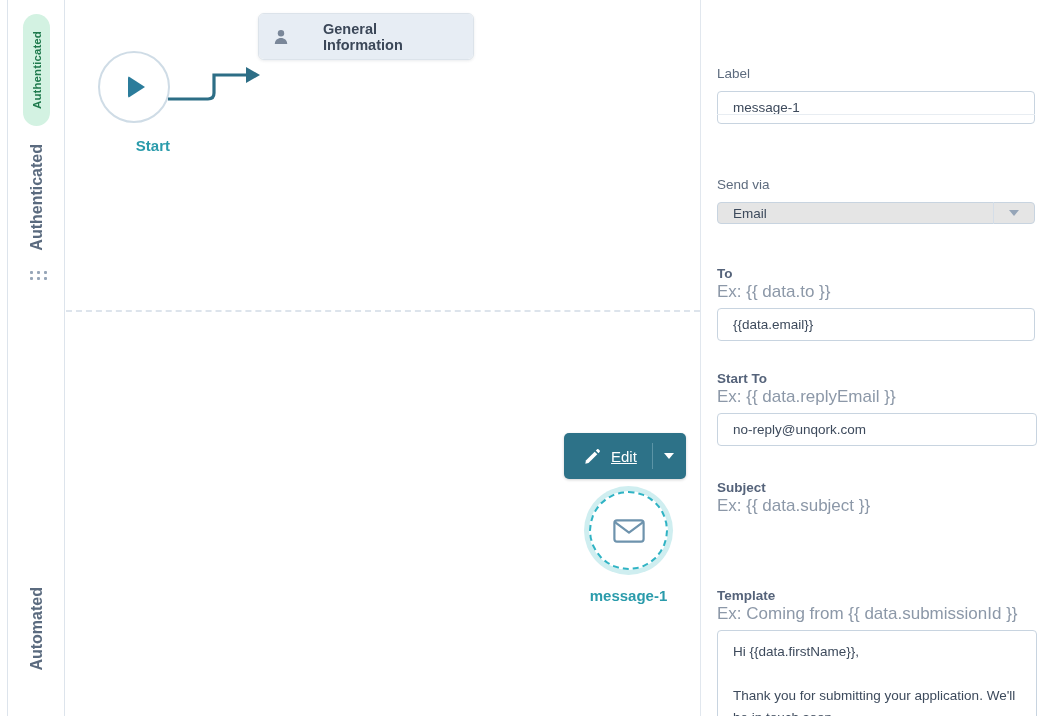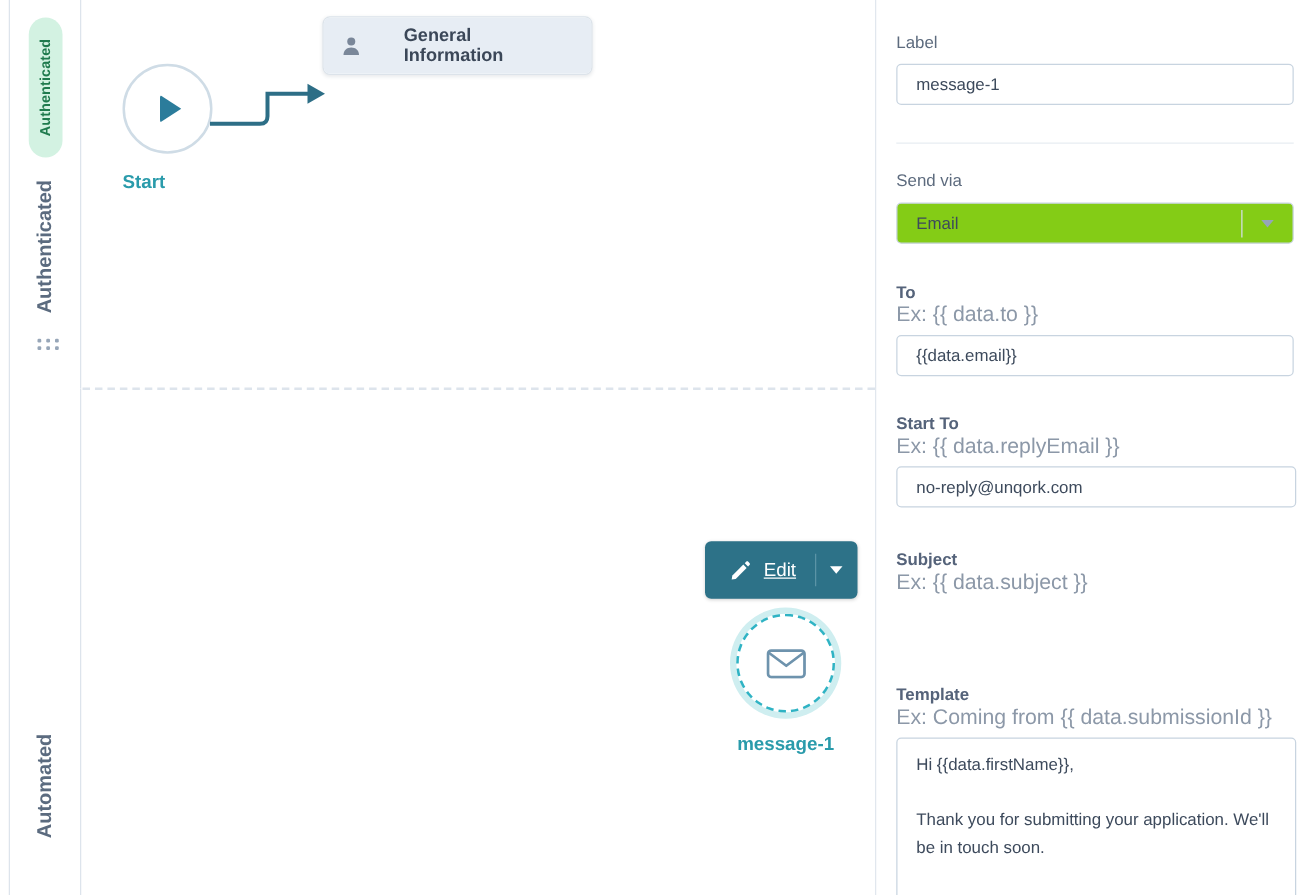--- a/index.html
+++ b/index.html
@@ -127,21 +127,21 @@
   }
   .play-tri {
     width: 0; height: 0;
     border-left: 17px solid #2b7c9b;
     border-top: 11px solid transparent;
     border-bottom: 11px solid transparent;
     margin-left: 5px;
     border-radius: 2px;
   }
   .start-label {
-    text-align: left;
+    text-align: right;
     margin-top: 14px;
     font-size: 15px;
     font-weight: bold;
     color: #2a9bab;
   }
 
   
   .connector { position: absolute; left: 168px; top: 52px; }
 
   
@@ -248,21 +248,21 @@
   .panel {
     position: relative;
     width: 341px;
     height: 716px;
     background: #ffffff;
     border-left: 1px solid #e1e7ee;
     box-sizing: border-box;
     padding: 0 16px;
     overflow: hidden;
   }
-  .field { position: relative; }
+  .field { position: relative; margin-top: 40px; }
   .f-label {
     font-size: 13.5px;
     color: #5d6b7e;
     line-height: 16px;
   }
   .f-label.bold { font-weight: bold; color: #55637a; }
   .f-hint {
     font-size: 17px;
     color: #8c98a8;
     line-height: 15px;
@@ -277,24 +277,24 @@
     display: flex;
     align-items: center;
     padding: 0 15px;
     box-sizing: border-box;
     font-size: 13.5px;
     color: #3d4a5c;
     cursor: text;
   }
   .f-select {
     margin-top: 9px;
-    height: 33px;
+    height: 22px;
     border: 1px solid #c8d4e0;
     border-radius: 4px;
-    background: #84cc16;
+    background: #e5e5e5;
     display: flex;
     align-items: center;
     box-sizing: border-box;
     cursor: pointer;
   }
   .f-select .sel-val {
     flex: 1;
     padding: 0 15px;
     font-size: 13.5px;
     color: #3d4a5c;

